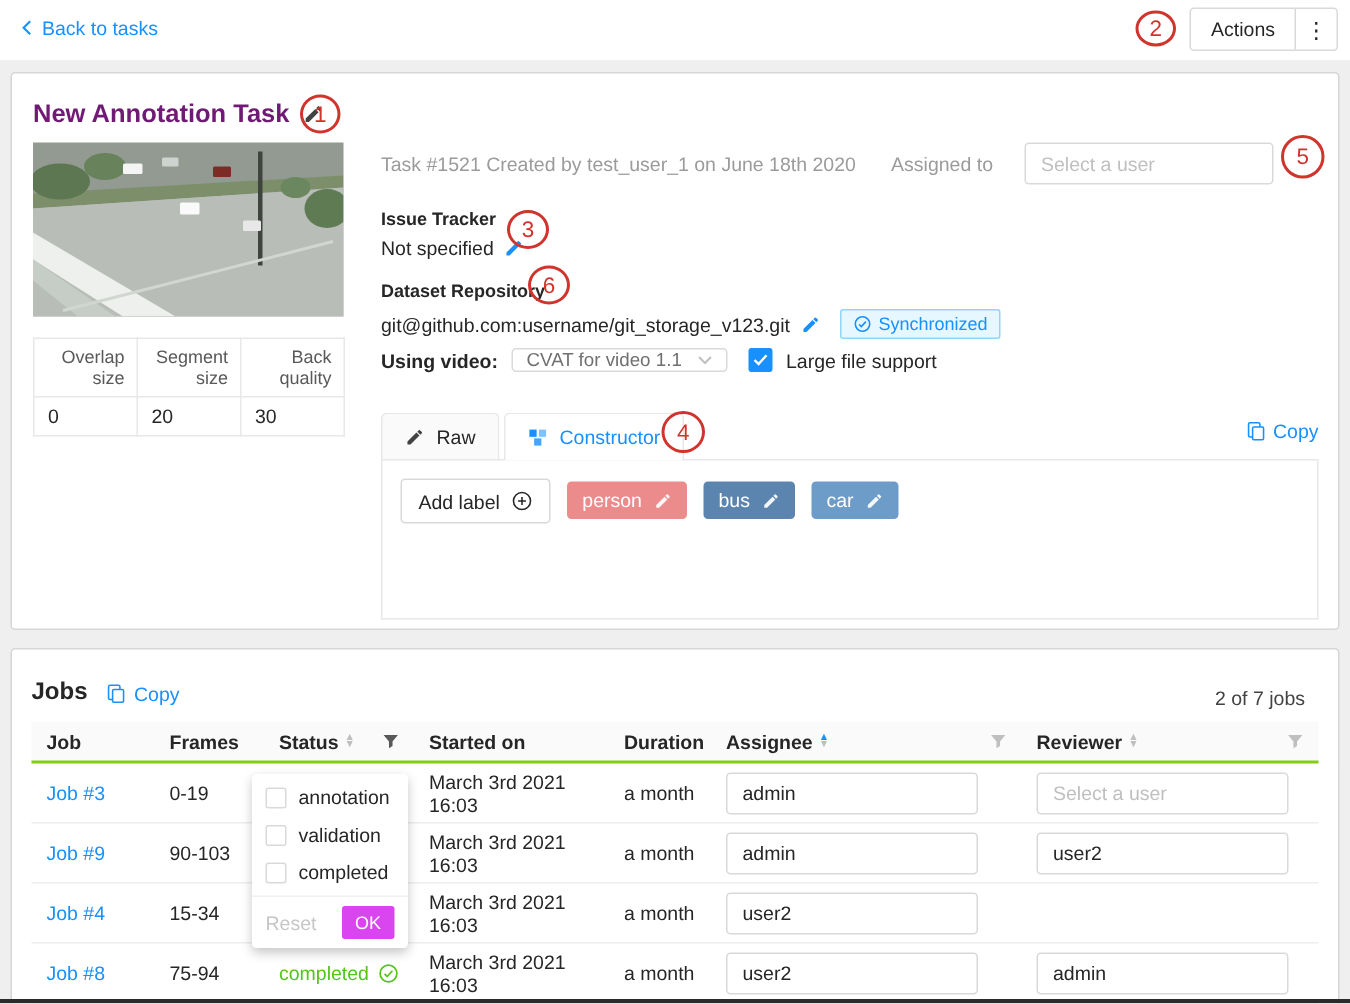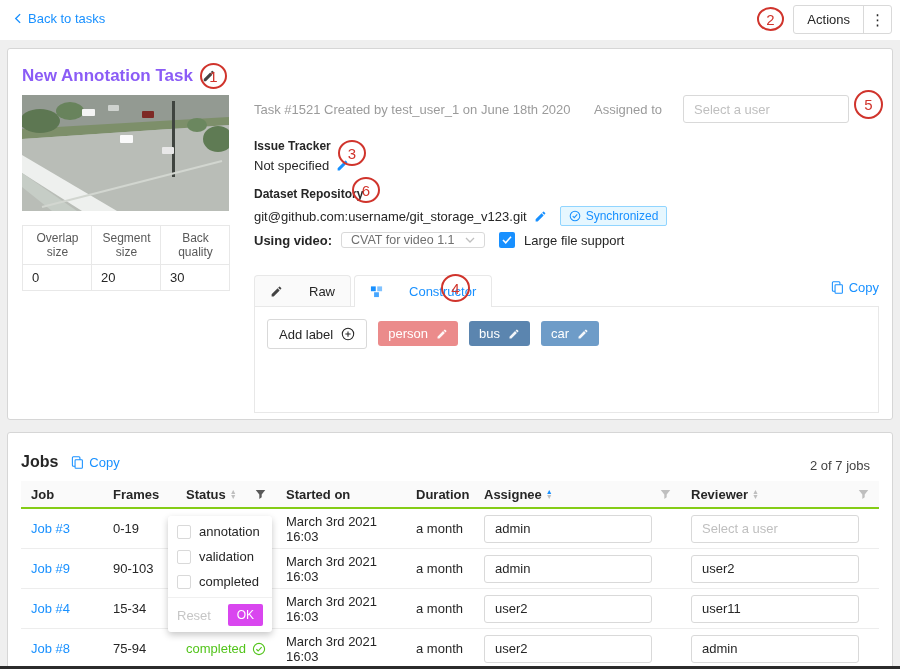--- a/index.html
+++ b/index.html
@@ -13,30 +13,30 @@
   .actions-label { padding:0 13px; display:flex; align-items:center; font-size:13px; color:#262626; }
   .actions-sep { width:1px; background:#d9d9d9; }
   .actions-dots { width:27px; display:flex; align-items:center; justify-content:center; font-size:15px; color:#262626; }
 
   
   .card { position:absolute; left:7px; right:7px; background:#fff; border:1px solid #d6d6d6; border-radius:3px; }
   .task-card { top:48px; height:372px; }
   .jobs-card { top:432px; height:250px; }
 
   
-  .task-title { position:absolute; left:14px; top:17px; display:flex; align-items:center; gap:9px; font-size:17px; font-weight:600; color:#8b5cf6; }
+  .task-title { position:absolute; left:14px; top:17px; display:flex; align-items:center; gap:9px; font-size:17px; font-weight:600; color:#701a75; }
   .icon-dark { color:#434343; display:inline-flex; cursor:pointer; }
   .icon-blue { color:#1890ff; display:inline-flex; cursor:pointer; }
   .icon-gray { color:#bfbfbf; display:inline-flex; }
 
   .thumb { position:absolute; left:14px; top:46px; width:207px; height:116px; overflow:hidden; background:#aab1a9; }
   .thumb svg { display:block; }
 
   .params { position:absolute; left:14px; top:176px; width:208px; border-collapse:collapse; }
-  .params th { border:1px solid #e8e8e8; padding:5px 8px 5px 9px; text-align:center; font-weight:400; font-size:12px; color:#595959; vertical-align:top; width:33.3%; }
+  .params th { border:1px solid #e8e8e8; padding:5px 8px 5px 9px; text-align:right; font-weight:400; font-size:12px; color:#595959; vertical-align:top; width:33.3%; }
   .params td { border:1px solid #e8e8e8; padding:5px 8px 5px 9px; font-size:13px; color:#262626; }
 
   .task-meta { position:absolute; left:246px; top:53px; color:#9b9b9b; font-size:13px; }
   .assigned { position:absolute; right:43px; top:46px; display:flex; align-items:center; gap:21px; }
   .assigned-label { color:#9b9b9b; font-size:13px; }
   .ant-input { width:166px; height:28px; border:1px solid #d9d9d9; border-radius:3px; padding:0 10px; font-size:13px; color:#262626; outline:none; background:#fff; font-family:"Liberation Sans", sans-serif; }
   .ant-input::placeholder { color:#bfbfbf; }
 
   .section-label { font-weight:700; font-size:12px; color:#262626; }
   .value-row { margin-top:5px; display:flex; align-items:center; gap:7px; font-size:13px; }
@@ -44,21 +44,21 @@
   .dataset-repo { position:absolute; left:246px; top:138px; }
   .sync-tag { display:inline-flex; align-items:center; gap:5px; border:1px solid #91d5ff; background:#e6f7ff; color:#1890ff; font-size:12px; padding:1px 8px; border-radius:2px; margin-left:6px; height:20px; }
 
   .format-row { position:absolute; left:246px; top:183px; display:flex; align-items:center; gap:9px; }
   .format-label { font-weight:700; font-size:13px; }
   .select-box { width:144px; height:16px; border:1px solid #d9d9d9; border-radius:3px; display:flex; align-items:center; justify-content:space-between; padding:0 9px; color:#707070; font-size:12.5px; cursor:pointer; background:#fff; }
   .checkbox-on { width:16px; height:16px; background:#1890ff; border-radius:2px; display:inline-flex; align-items:center; justify-content:center; margin-left:5px; cursor:pointer; }
 
   .tabs-panel { position:absolute; left:246px; right:13px; top:226px; }
   .tabs-bar { display:flex; align-items:flex-end; border-bottom:1px solid #e8e8e8; height:32px; }
-  .tab { display:flex; align-items:center; gap:26px; height:31px; padding:0 15px; border:1px solid #e8e8e8; border-bottom:none; border-radius:4px 4px 0 0; background:#fafafa; color:#262626; margin-right:3px; font-size:13px; cursor:pointer; position:relative; }
+  .tab { display:flex; align-items:center; gap:8px; height:31px; padding:0 15px; border:1px solid #e8e8e8; border-bottom:none; border-radius:4px 4px 0 0; background:#fafafa; color:#262626; margin-right:3px; font-size:13px; cursor:pointer; position:relative; }
   .tab.active { background:#fff; color:#1890ff; }
   .tab.active::after { content:""; position:absolute; left:0; right:0; bottom:-1px; height:1px; background:#fff; }
   .copy-link { display:flex; align-items:center; gap:5px; color:#1890ff; font-size:13px; cursor:pointer; }
   .tabs-bar .copy-link { margin-left:auto; align-self:center; margin-bottom:6px; }
   .constructor-box { border:1px solid #e8e8e8; border-top:none; height:106px; padding:12px; display:flex; align-items:flex-start; gap:11px; }
   .add-label-btn { display:inline-flex; align-items:center; gap:8px; border:1px solid #d9d9d9; border-radius:3px; background:#fff; padding:0 11px; height:30px; font-size:13px; color:#262626; cursor:pointer; font-family:"Liberation Sans", sans-serif; }
   .chip { display:inline-flex; align-items:center; gap:8px; padding:0 10px; height:25px; margin-top:2px; border-radius:3px; color:#fff; font-size:13px; cursor:pointer; }
   .chip .chip-pencil { color:rgba(255,255,255,.92); display:inline-flex; cursor:pointer; }
 
   
@@ -382,23 +382,20 @@
         <div>
             <a class="job-link">Job #4</a>
           </div>
         <div>15-34</div>
         <div></div>
         <div>March 3rd 2021 16:03</div>
         <div>a month</div>
         <div>
             <input class="ant-input cell-input" value="user2" style="">
           </div>
-        <div>
-            <input class="ant-input cell-input" value="user11" style="">
-          </div>
       </div>
 
       <div class="jt-row">
         <div>
             <a class="job-link">Job #8</a>
           </div>
         <div>75-94</div>
         <div>
           <span class="status-completed">
             <span>completed</span>

